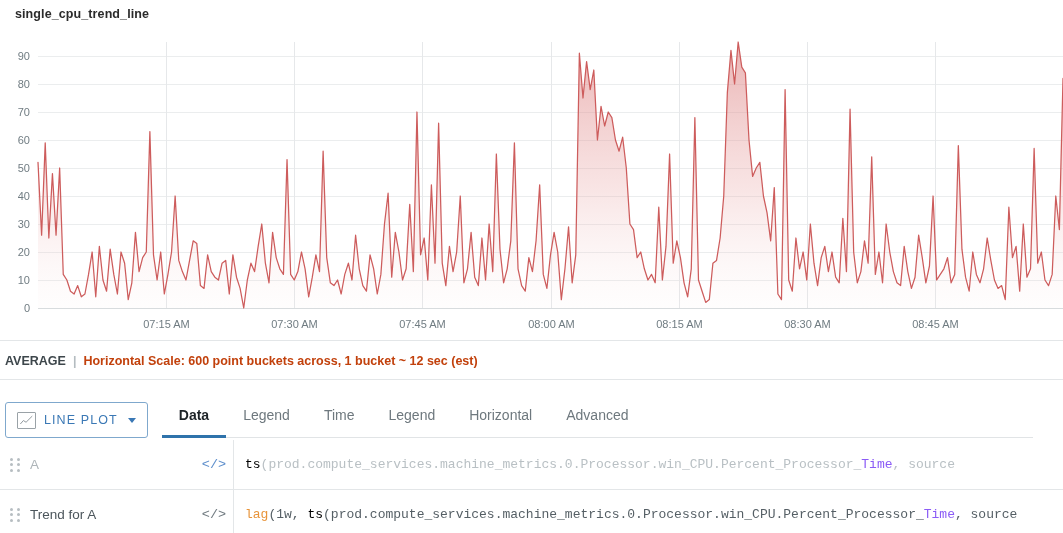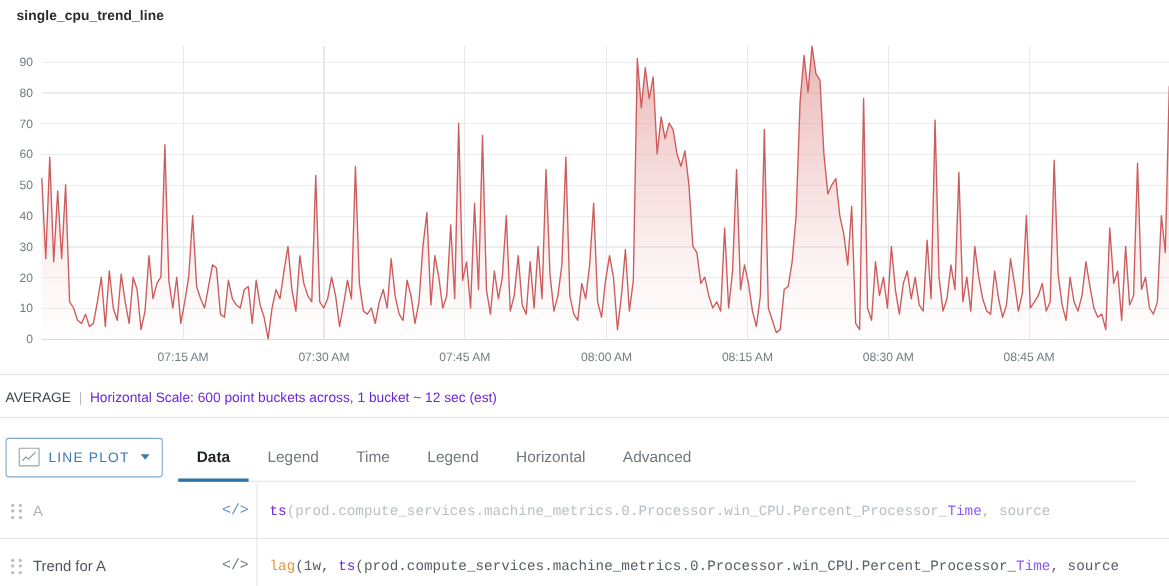--- a/index.html
+++ b/index.html
@@ -36,29 +36,30 @@
   .gridline-v { stroke: #e6e8ea; stroke-width: 1; shape-rendering: crispEdges; }
   .axis-base { stroke: #d8dcde; stroke-width: 1; shape-rendering: crispEdges; }
 
   
   .caption {
     position: absolute; left: 0; top: 342px; width: 1063px; height: 38px;
     display: flex; align-items: center;
     padding-left: 5px;
     font-size: 12.5px; color: #4a5358;
     border-bottom: 1px solid #e3e6e8;
+    font-weight: bold;
   }
   .caption .avg { color: #3d464b; }
   .caption .sep { color: #b4bcc0; margin: 0 7px; }
-  .caption .scale { color: #6d28d9; }
+  .caption .scale { color: #c2410c; }
 
   
   .tabbar {
     position: absolute; left: 0; top: 390px; width: 1033px; height: 48px;
-    display: flex; align-items: center;
+    display: flex; align-items: flex-end;
   }
   .plot-type-btn {
     margin-left: 5px; margin-top: 3px;
     height: 36px; min-width: 140px;
     border: 1px solid #7fa8cd; border-radius: 3px;
     background: #fff;
     display: flex; align-items: center; gap: 8px;
     padding: 0 11px;
     cursor: pointer;
   }
@@ -120,21 +121,21 @@
   .code-icon.blue { color: #5e8fcc; }
   .code-icon.gray { color: #717b81; }
 
   .expr-divider { width:1px; align-self: stretch; background: #e3e6e8; margin: 0; }
 
   .expr-code {
     flex: 1; padding-left: 11px; overflow: hidden; white-space: nowrap;
     font-family: "Liberation Mono", monospace; font-size: 13px;
     line-height: 50px;
   }
-  .tok-fn-purple { color: #6d28d9; }
+  .tok-fn-purple { color: #000000; }
   .tok-fn-orange { color: #e8943a; text-align: right; }
   .tok-hl { color: #8b5cf6; }
   .tok-dim { color: #b9c0c4; }
   .tok-plain { color: #555f65; }
 </style>
 </head>
 <body>
 
 <div id="app">
 

